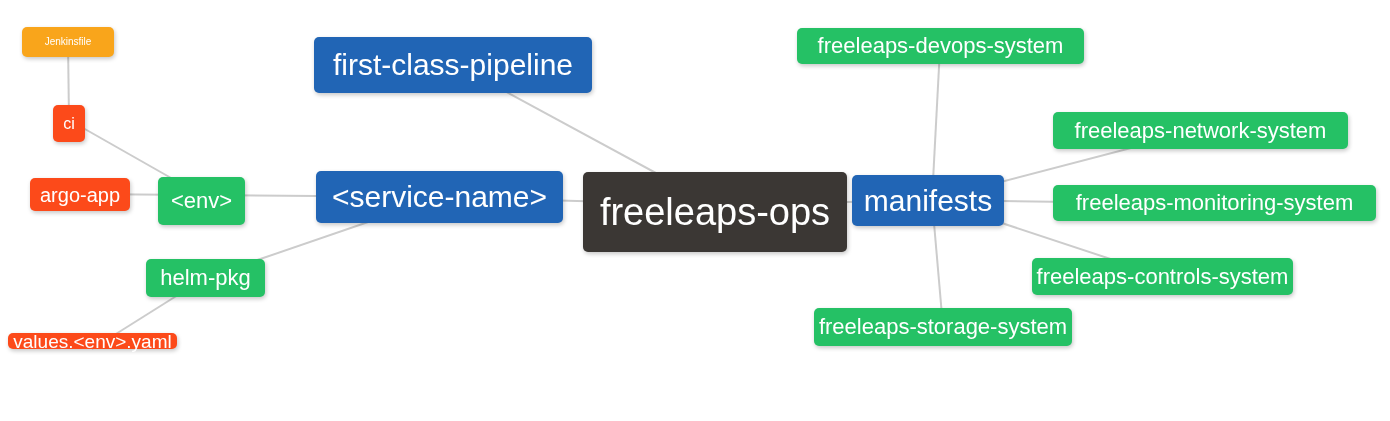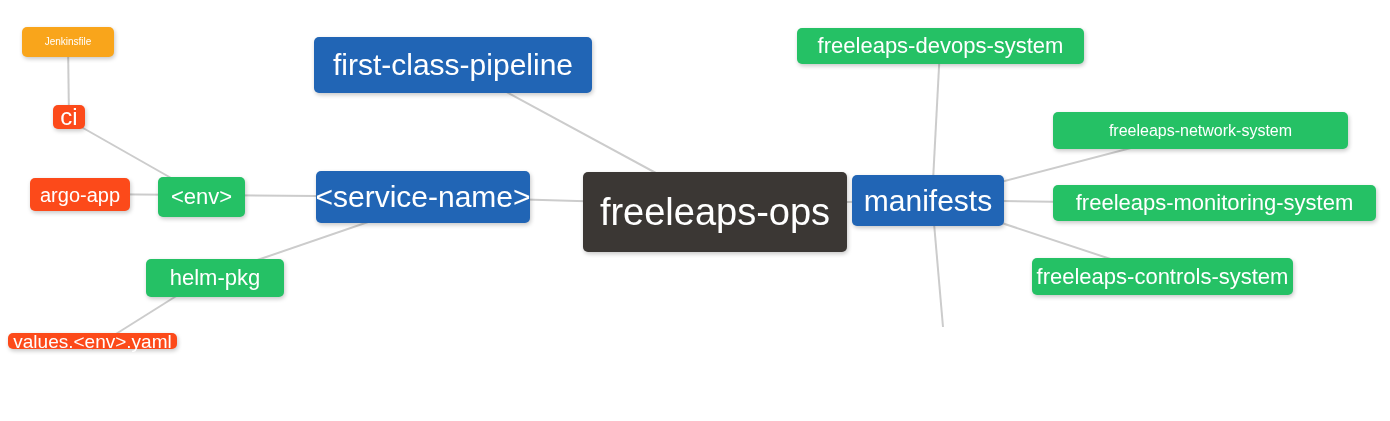--- a/index.html
+++ b/index.html
@@ -42,31 +42,31 @@
     padding:0 6px;
     line-height:1;
   }
   .lv-root{background:var(--root_bg,#3b3734)}
   .lv-branch{background:var(--branch_bg,#2165b5)}
   .lv-module{background:var(--module_bg,#25c165)}
   .lv-artifact{background:var(--artifact_bg,#fc4a1a)}
   .lv-file{background:var(--file_bg,#f9a51b)}
 
   #n-jenkinsfile{left:22px;top:27px;width:92px;height:30px;font-size:10px}
-  #n-ci{left:53px;top:105px;width:32px;height:24px;font-size:24px}
+  #n-ci{left:53px;top:105px;width:32px;height:37px;font-size:16px}
   #n-argo{left:30px;top:178px;width:100px;height:33px;font-size:20px}
-  #n-env{left:158px;top:177px;width:87px;height:40px;font-size:22px}
+  #n-env{left:158px;top:177px;width:87px;height:48px;font-size:22px}
   #n-values{left:8px;top:333px;width:169px;height:16px;font-size:19px}
-  #n-helm{left:146px;top:259px;width:138px;height:38px;font-size:22px}
+  #n-helm{left:146px;top:259px;width:119px;height:38px;font-size:22px}
   #n-fcp{left:314px;top:37px;width:278px;height:56px;font-size:30px}
-  #n-service{left:316px;top:171px;width:214px;height:52px;font-size:30px}
+  #n-service{left:316px;top:171px;width:247px;height:52px;font-size:30px}
   #n-root{left:583px;top:172px;width:264px;height:80px;font-size:38px}
   #n-manifests{left:852px;top:175px;width:152px;height:51px;font-size:30px}
   #n-devops{left:797px;top:28px;width:287px;height:36px;font-size:22px}
-  #n-network{left:1053px;top:112px;width:295px;height:37px;font-size:16px}
+  #n-network{left:1053px;top:112px;width:295px;height:37px;font-size:22px}
   #n-monitoring{left:1053px;top:185px;width:323px;height:36px;font-size:22px}
   #n-controls{left:1032px;top:258px;width:261px;height:37px;font-size:22px}
   #n-storage{left:814px;top:308px;width:258px;height:38px;font-size:22px}
 </style>
 </head>
 <body>
 
 <div class="canvas">
 
   <svg class="links" viewBox="0 0 1390 421" xmlns="http://www.w3.org/2000/svg">
@@ -107,14 +107,15 @@
   <div id="n-manifests" class="node lv-branch">manifests</div>
 
   <div id="n-devops" class="node lv-module">freeleaps-devops-system</div>
 
   <div id="n-network" class="node lv-module">freeleaps-network-system</div>
 
   <div id="n-monitoring" class="node lv-module">freeleaps-monitoring-system</div>
 
   <div id="n-controls" class="node lv-module">freeleaps-controls-system</div>
 
+  <div id="n-storage" class="node lv-module">freeleaps-storage-system</div>
 
 </div>
 
 </body></html>

